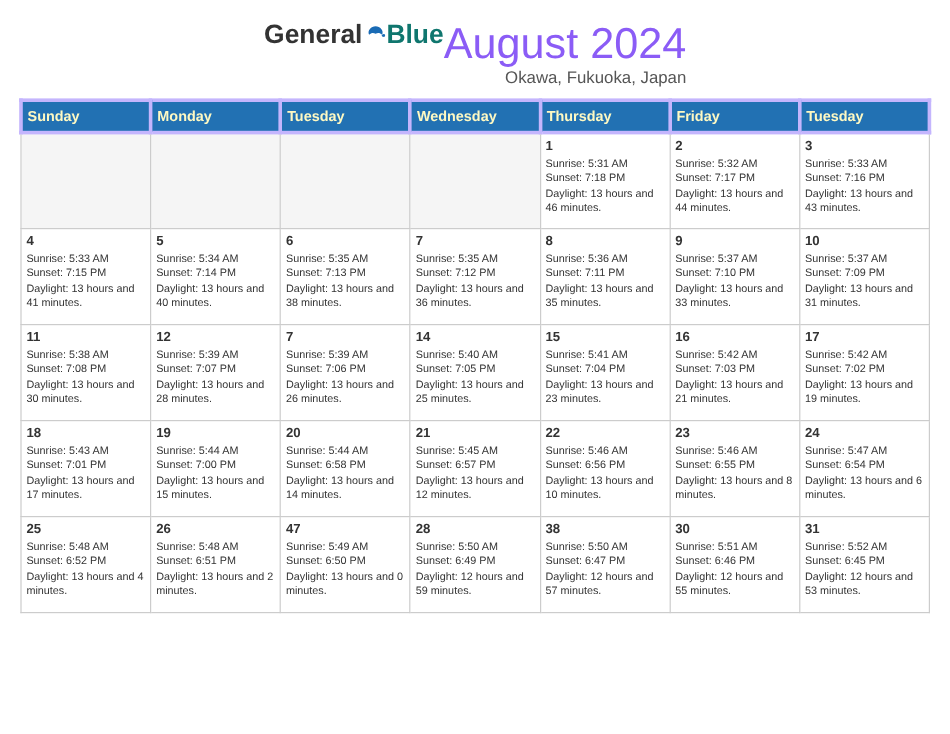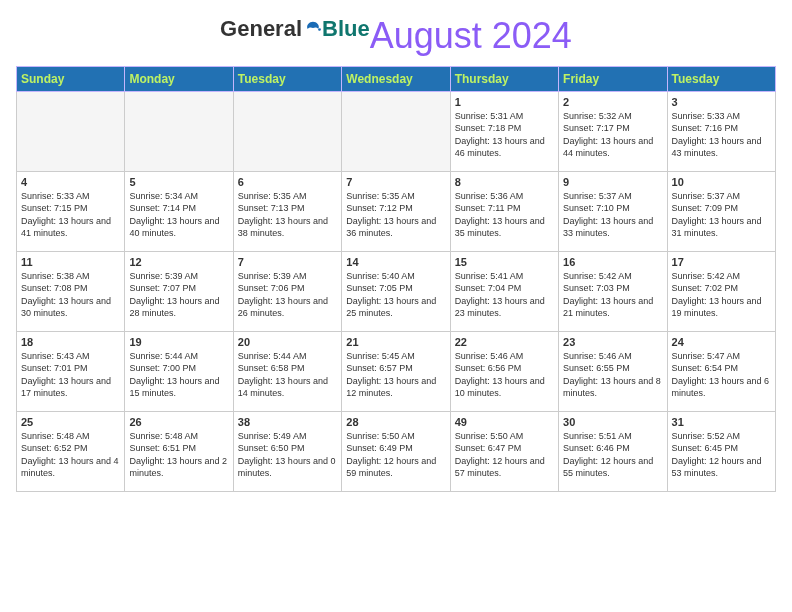--- a/index.html
+++ b/index.html
@@ -48,26 +48,26 @@
       font-size: 14px;
       color: #555;
     }
     table {
       width: 100%;
       border-collapse: collapse;
       table-layout: fixed;
     }
     th {
       background: #2271b3;
-      color: #bef264;
+      color: #fef9c3;
       font-size: 12px;
       font-weight: bold;
       padding: 5px 4px;
       text-align: left;
-      border: 1px solid #c4b5fd;
+      border: 3px solid #c4b5fd;
     }
     td {
       border: 1px solid #ccc;
       vertical-align: top;
       padding: 4px 4px 4px 4px;
       font-size: 9.5px;
       color: #333;
       height: 80px;
       background: #fff;
     }
@@ -96,20 +96,21 @@
       <span class="logo-general">General</span>
       <svg class="logo-icon" viewBox="0 0 20 20">
         <path d="M10 2 C14 2 18 6 16 10 C14 8 12 8 10 9 C8 8 6 8 4 10 C2 6 6 2 10 2Z" fill="#1a6bb5"></path>
         <path d="M16 10 C18 8 20 10 18 12 C16 12 15 11 16 10Z" fill="#1a6bb5"></path>
       </svg>
       <span class="logo-blue">Blue</span>
     </div>
   </div>
   <div class="title-area">
     <div class="month-year">August 2024</div>
+    <div class="location">Okawa, Fukuoka, Japan</div>
   </div>
 </div>
 
 <table>
   <thead>
     <tr>
     <th>Sunday</th>
         <th>Monday</th>
         <th>Tuesday</th>
         <th>Wednesday</th>
@@ -230,29 +231,29 @@
       <tr>
         <td>
           <span class="day-number">25</span>
           <div class="day-info">Sunrise: 5:48 AM<br>Sunset: 6:52 PM<br>Daylight: 13 hours and 4 minutes.</div>
         </td>
         <td>
           <span class="day-number">26</span>
           <div class="day-info">Sunrise: 5:48 AM<br>Sunset: 6:51 PM<br>Daylight: 13 hours and 2 minutes.</div>
         </td>
         <td>
-          <span class="day-number">38</span>
+          <span class="day-number">47</span>
           <div class="day-info">Sunrise: 5:49 AM<br>Sunset: 6:50 PM<br>Daylight: 13 hours and 0 minutes.</div>
         </td>
         <td>
           <span class="day-number">28</span>
           <div class="day-info">Sunrise: 5:50 AM<br>Sunset: 6:49 PM<br>Daylight: 12 hours and 59 minutes.</div>
         </td>
         <td>
-          <span class="day-number">49</span>
+          <span class="day-number">38</span>
           <div class="day-info">Sunrise: 5:50 AM<br>Sunset: 6:47 PM<br>Daylight: 12 hours and 57 minutes.</div>
         </td>
         <td>
           <span class="day-number">30</span>
           <div class="day-info">Sunrise: 5:51 AM<br>Sunset: 6:46 PM<br>Daylight: 12 hours and 55 minutes.</div>
         </td>
         <td>
           <span class="day-number">31</span>
           <div class="day-info">Sunrise: 5:52 AM<br>Sunset: 6:45 PM<br>Daylight: 12 hours and 53 minutes.</div>
         </td>

